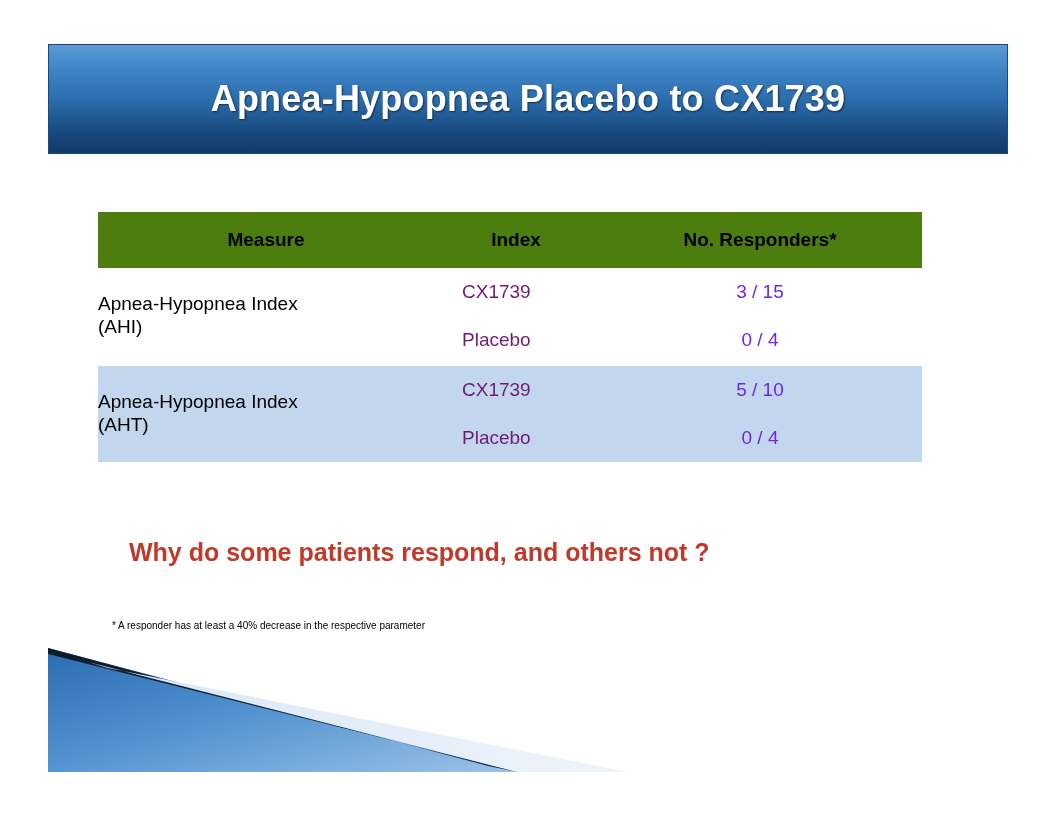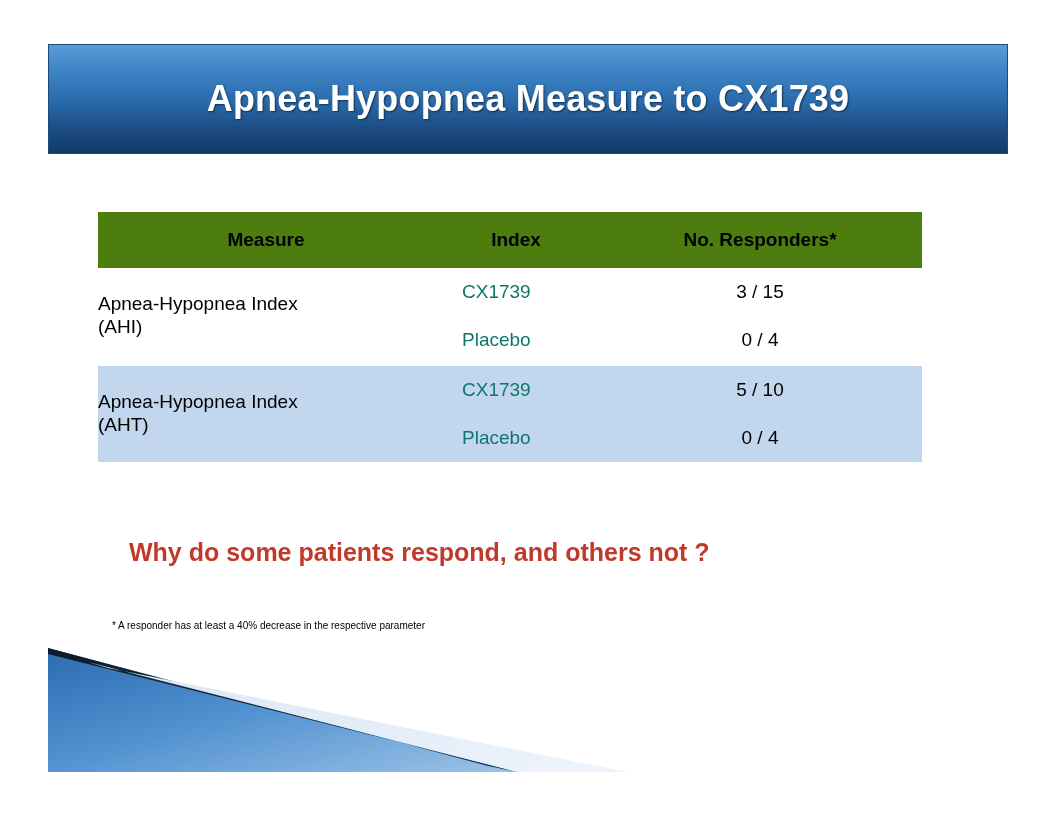--- a/index.html
+++ b/index.html
@@ -75,25 +75,25 @@
 
   .cell-measure {
     font-weight: normal;
     text-align: left;
     color: #000000;
     line-height: 1.2;
   }
   .cell-group {
     text-align: left;
     padding-left: 28px !important;
-    color: #0f766e;
+    color: #701a75;
   }
   .cell-resp {
     text-align: center;
-    color: #000000;
+    color: #6d28d9;
   }
   tr.band-white td { background: #ffffff; }
   tr.band-blue  td { background: #c2d7ed; }
 
   
   tr.sep-top td {
     border-top: 2px solid #ffffff;
   }
 
   
@@ -125,21 +125,21 @@
     left: 48px;
     top: 648px;
     width: 580px;
     height: 128px;
   }
 </style>
 </head>
 <body>
 
 <div class="title-banner">
-  <span class="title-text">Apnea-Hypopnea Measure to CX1739</span>
+  <span class="title-text">Apnea-Hypopnea Placebo to CX1739</span>
 </div>
 
 <table class="data-table">
   <colgroup>
     <col class="col-measure">
     <col class="col-group">
     <col class="col-resp">
   </colgroup>
   <thead>
     <tr>

